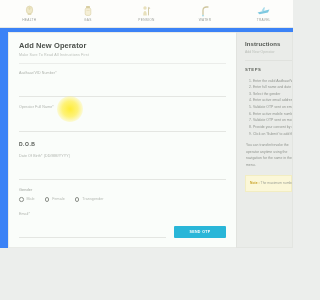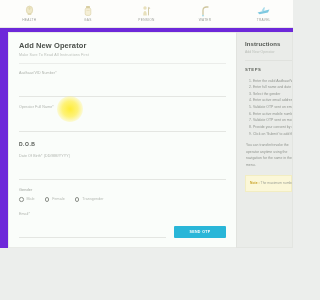--- a/index.html
+++ b/index.html
@@ -2,21 +2,21 @@
 <html><head>
 <meta charset="utf-8">
 <style>
   * { box-sizing: border-box; margin: 0; padding: 0; }
   html, body {
     width: 293px; height: 300px;
     overflow: hidden;
     background: #eceeec;
     font-family: "Liberation Sans", sans-serif;
   }
-  .page { position: relative; width: 293px; height: 248px; background: #6d28d9; }
+  .page { position: relative; width: 293px; height: 248px; background: #3b82f6; }
 
   
   .topnav {
     position: absolute; top: 0; left: 0; right: 0; height: 28px;
     background: #fdfdfb;
     border-bottom: 1px solid #e6e8e4;
     display: flex; align-items: flex-start;
     padding-top: 4px;
   }
   .nav-item {

